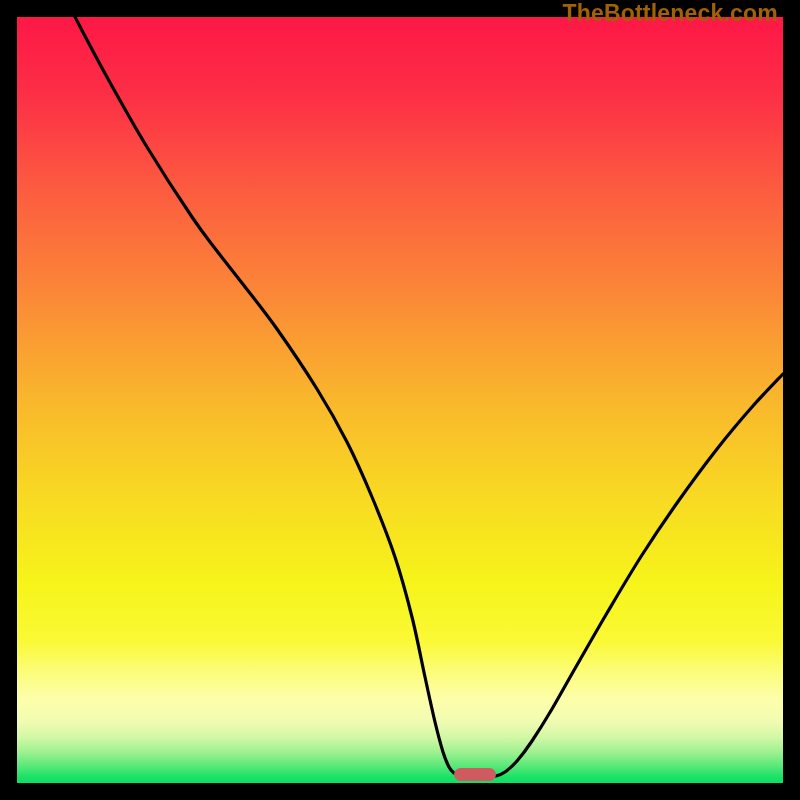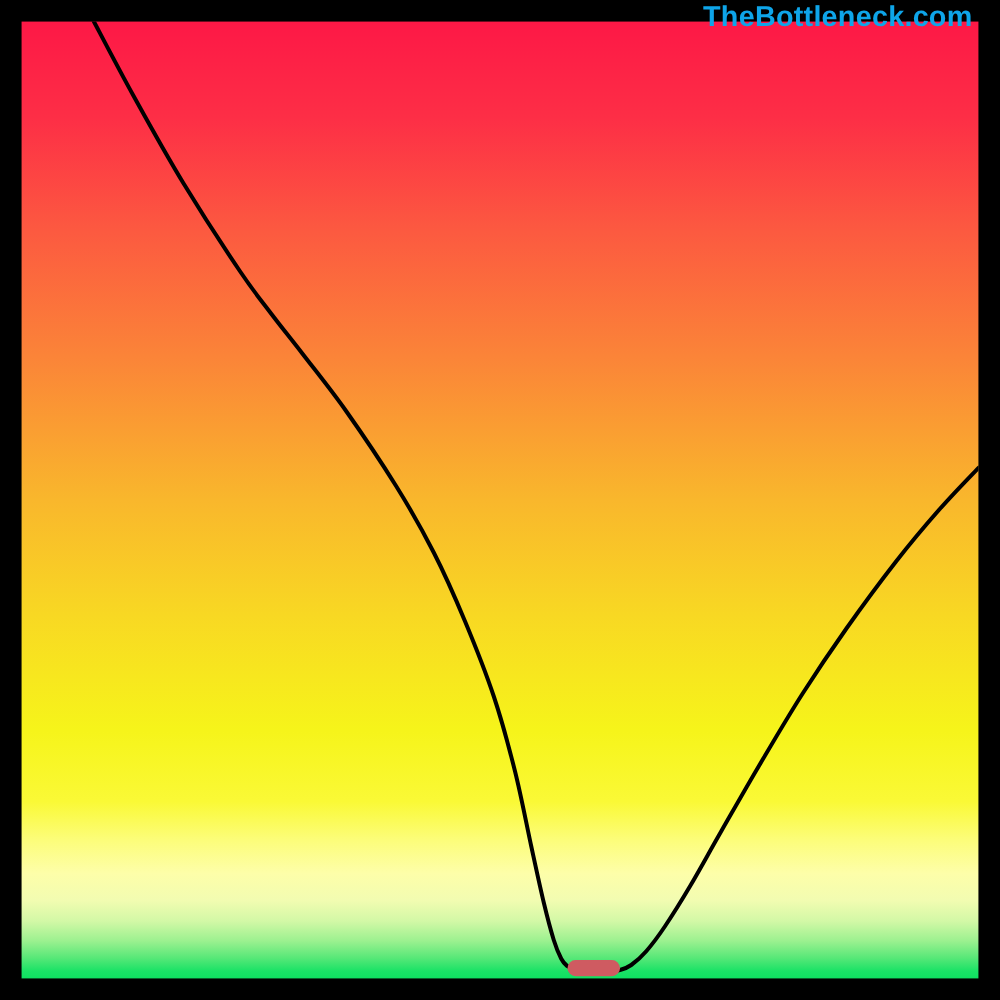--- a/index.html
+++ b/index.html
@@ -51,21 +51,21 @@
     border-radius: 7px;
     background: #cf5b61;
   }
   .watermark {
     position: absolute;
     top: 0px;
     right: 22px;
     font-family: Arial, Helvetica, sans-serif;
     font-size: 23px;
     font-weight: bold;
-    color: #0ea5e9;
+    color: #a16207;
     letter-spacing: 0.2px;
   }
 </style>
 </head>
 <body>
 
 <div class="frame">
 
   <div class="plot-area">
 

